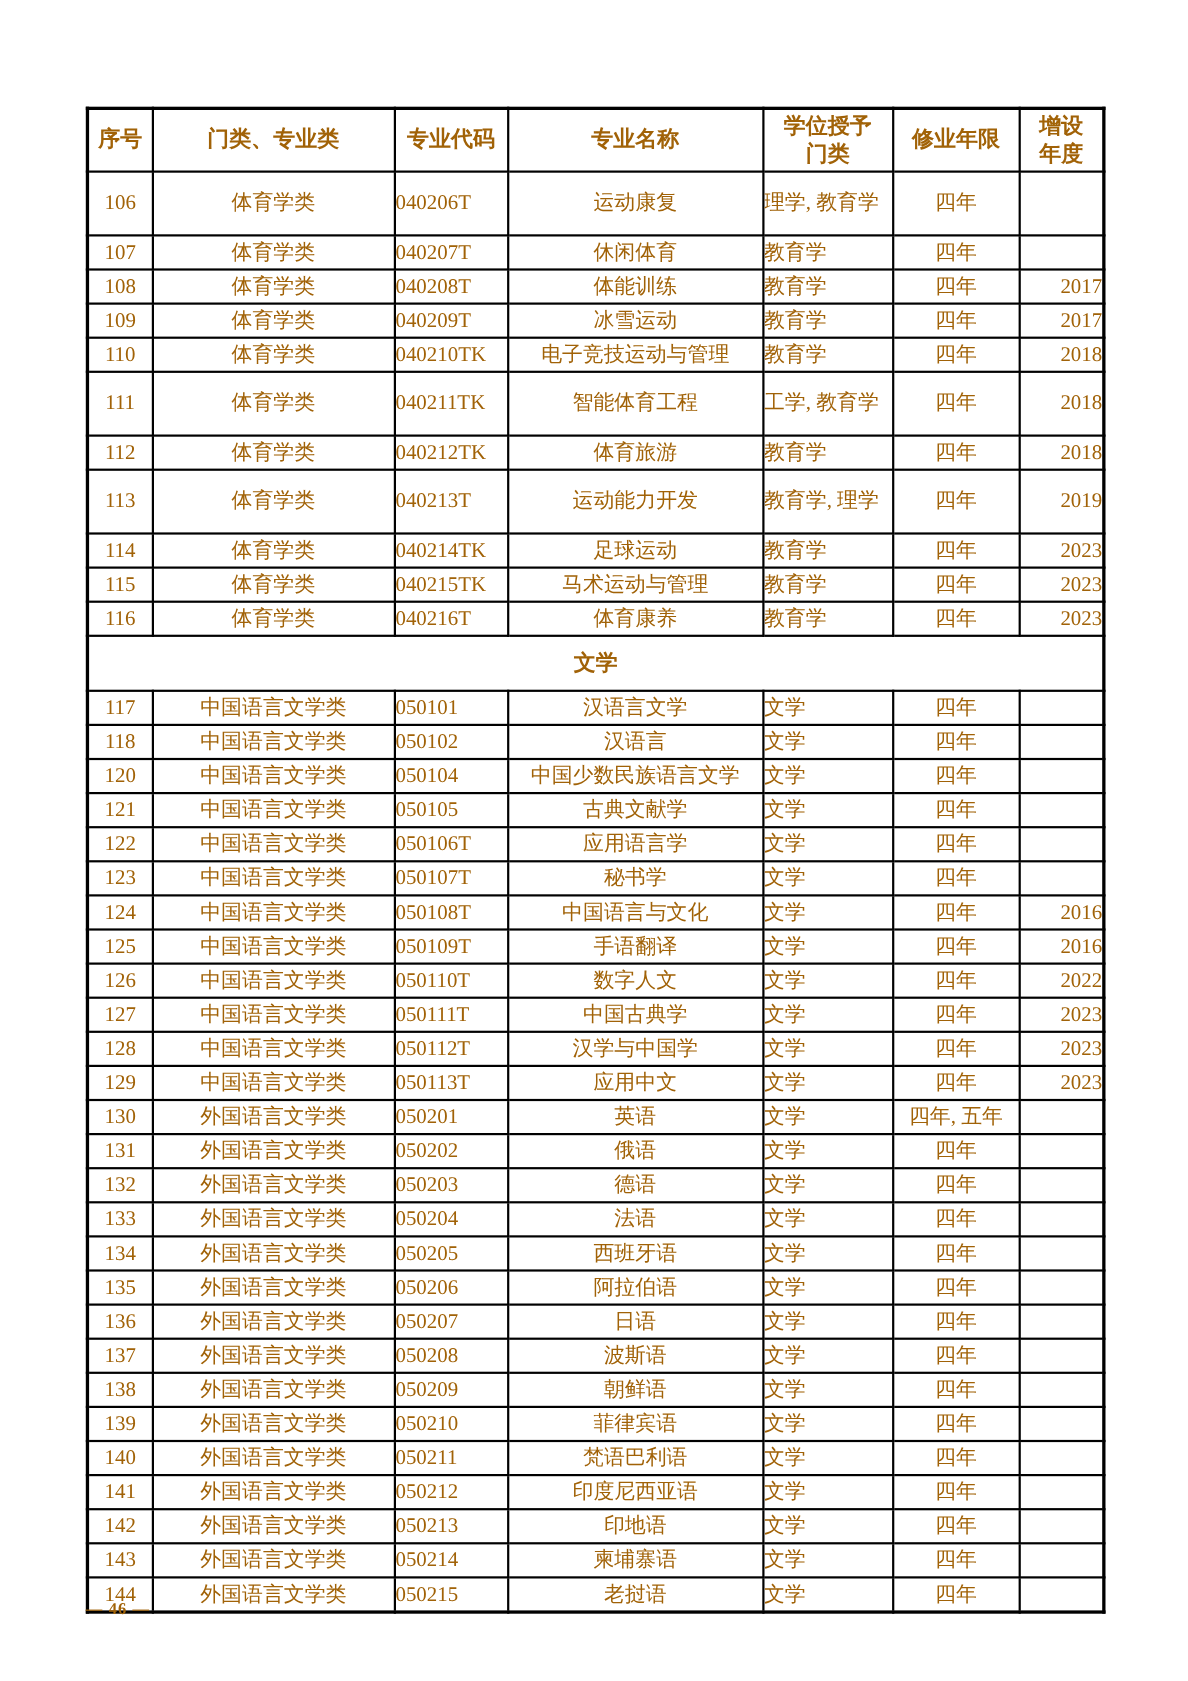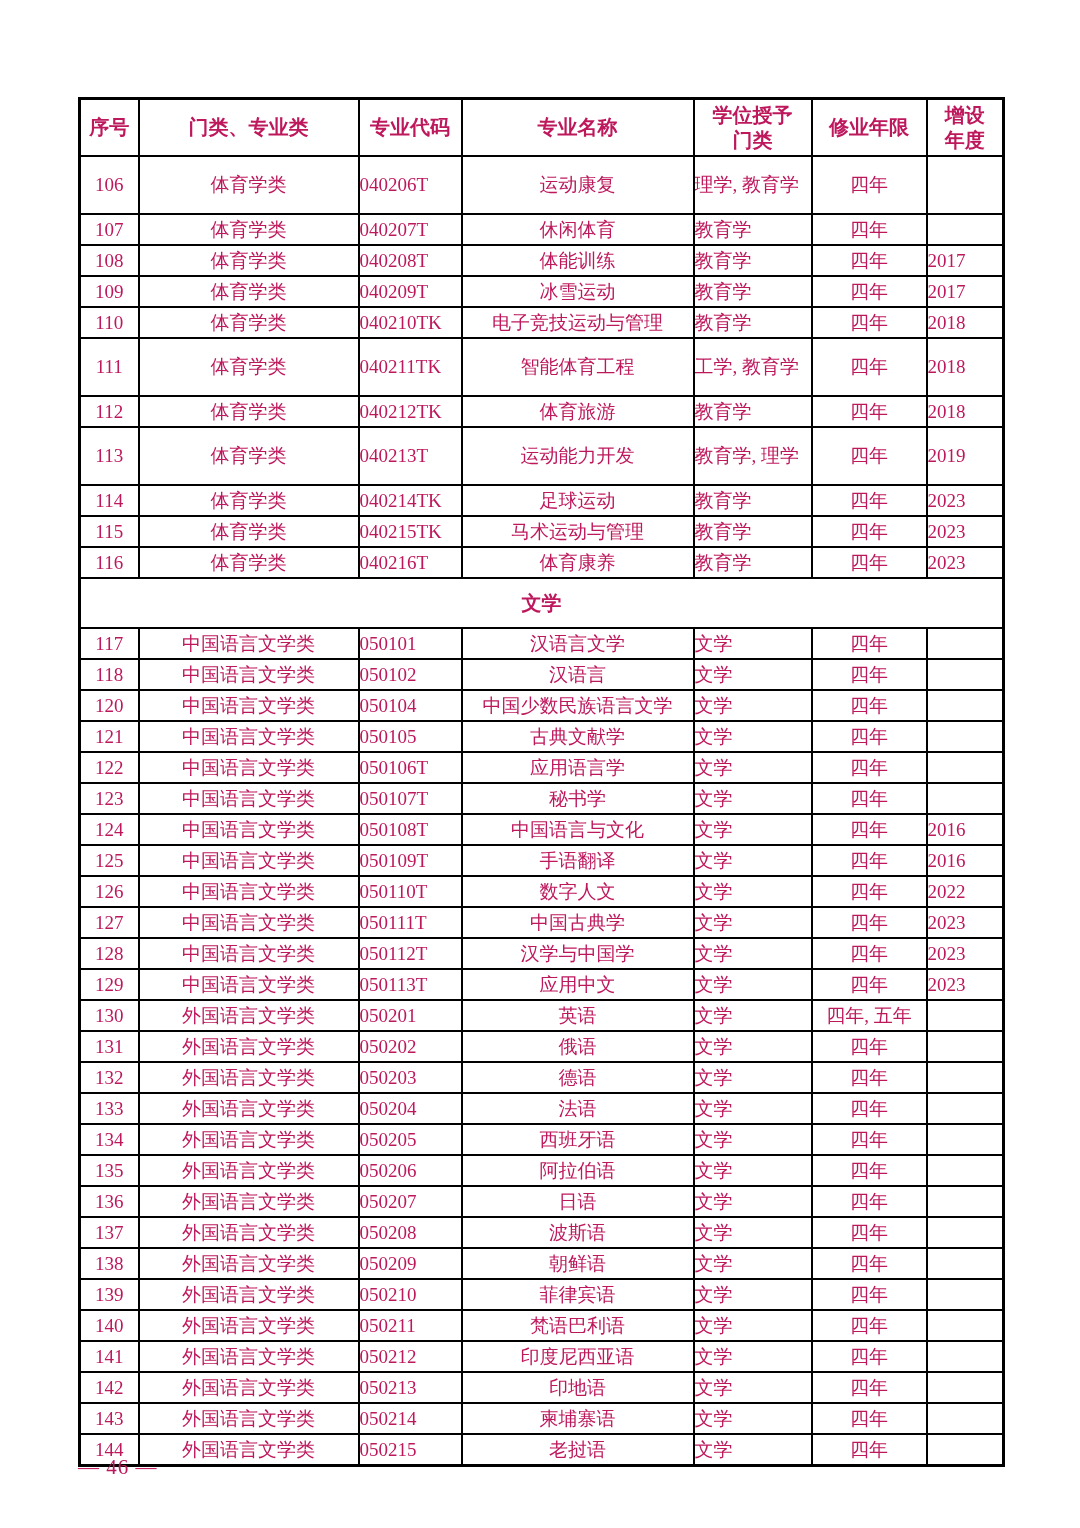--- a/index.html
+++ b/index.html
@@ -2,21 +2,21 @@
 <html><head>
 <meta charset="utf-8">
 <style>
   html,body { margin:0; padding:0; }
   .page {
     position: relative;
     width: 1080px;
     height: 1528px;
     background: #ffffff;
     font-family: "Liberation Serif", "DejaVu Serif", serif;
-    color: #be185d;
+    color: #a16207;
     overflow: hidden;
   }
   table.majors {
     position: absolute;
     left: 78px;
     top: 97px;
     border-collapse: collapse;
     table-layout: fixed;
     width: 924px;
     border: 3px solid #000;
@@ -46,27 +46,28 @@
     font-family: "Liberation Sans", "DejaVu Sans", sans-serif;
     font-weight: bold;
     font-size: 20px;
   }
   td.c-no     { text-align: center; }
   td.c-cat    { text-align: center; padding-left: 5px; margin-left: 13px; }
   td.c-code   { text-align: left; padding-left: 5px; }
   td.c-name   { text-align: center; padding-left: 6px; }
   td.c-degree { text-align: left; padding: 0 3px; }
   td.c-years  { text-align: center; }
-  td.c-added  { text-align: left; }
+  td.c-added  { text-align: right; }
   .footer-pagenum {
     position: absolute;
     left: 78px;
     top: 1455px;
-    font-size: 21px;
+    font-size: 15px;
     letter-spacing: 1px;
+    font-weight: bold;
   }
 </style>
 </head>
 <body>
 
 <div class="page">
 
   <table class="majors">
     <colgroup>
       <col style="width:59px">

